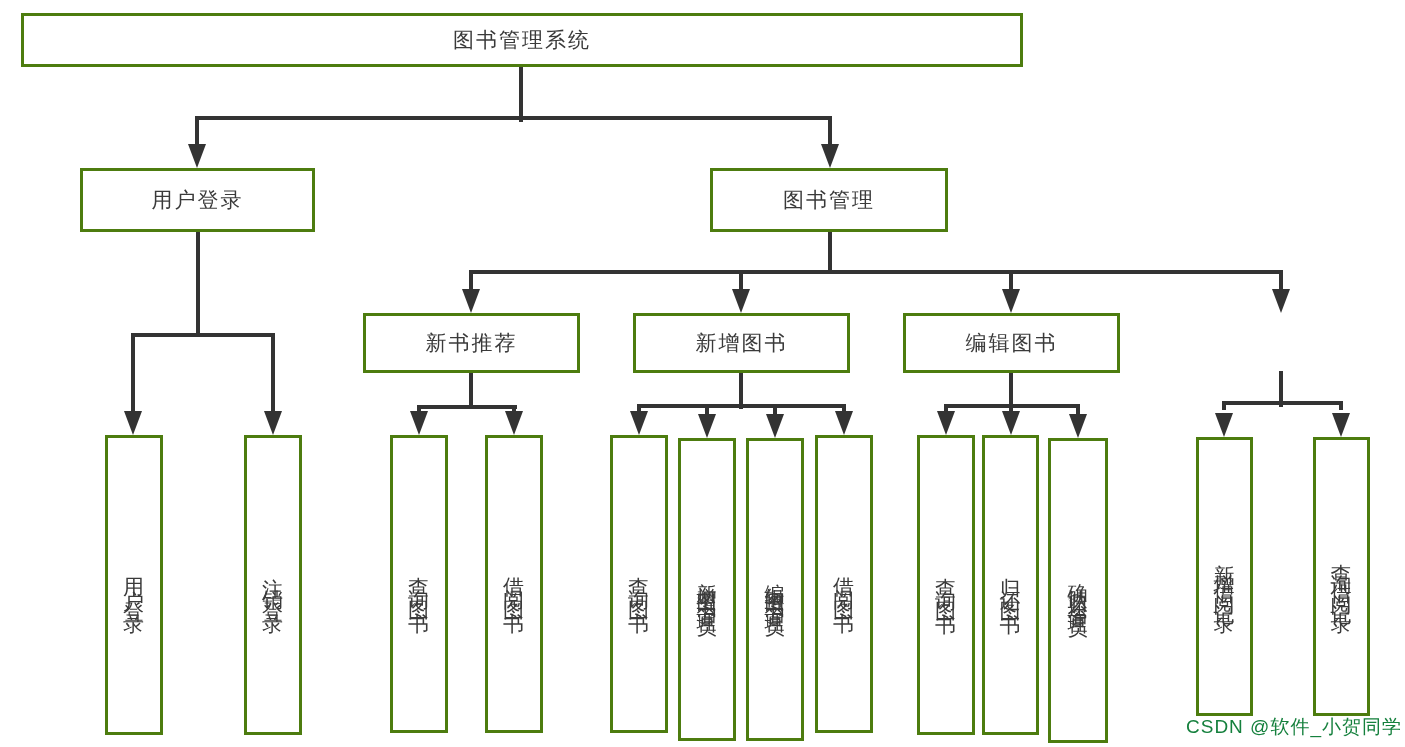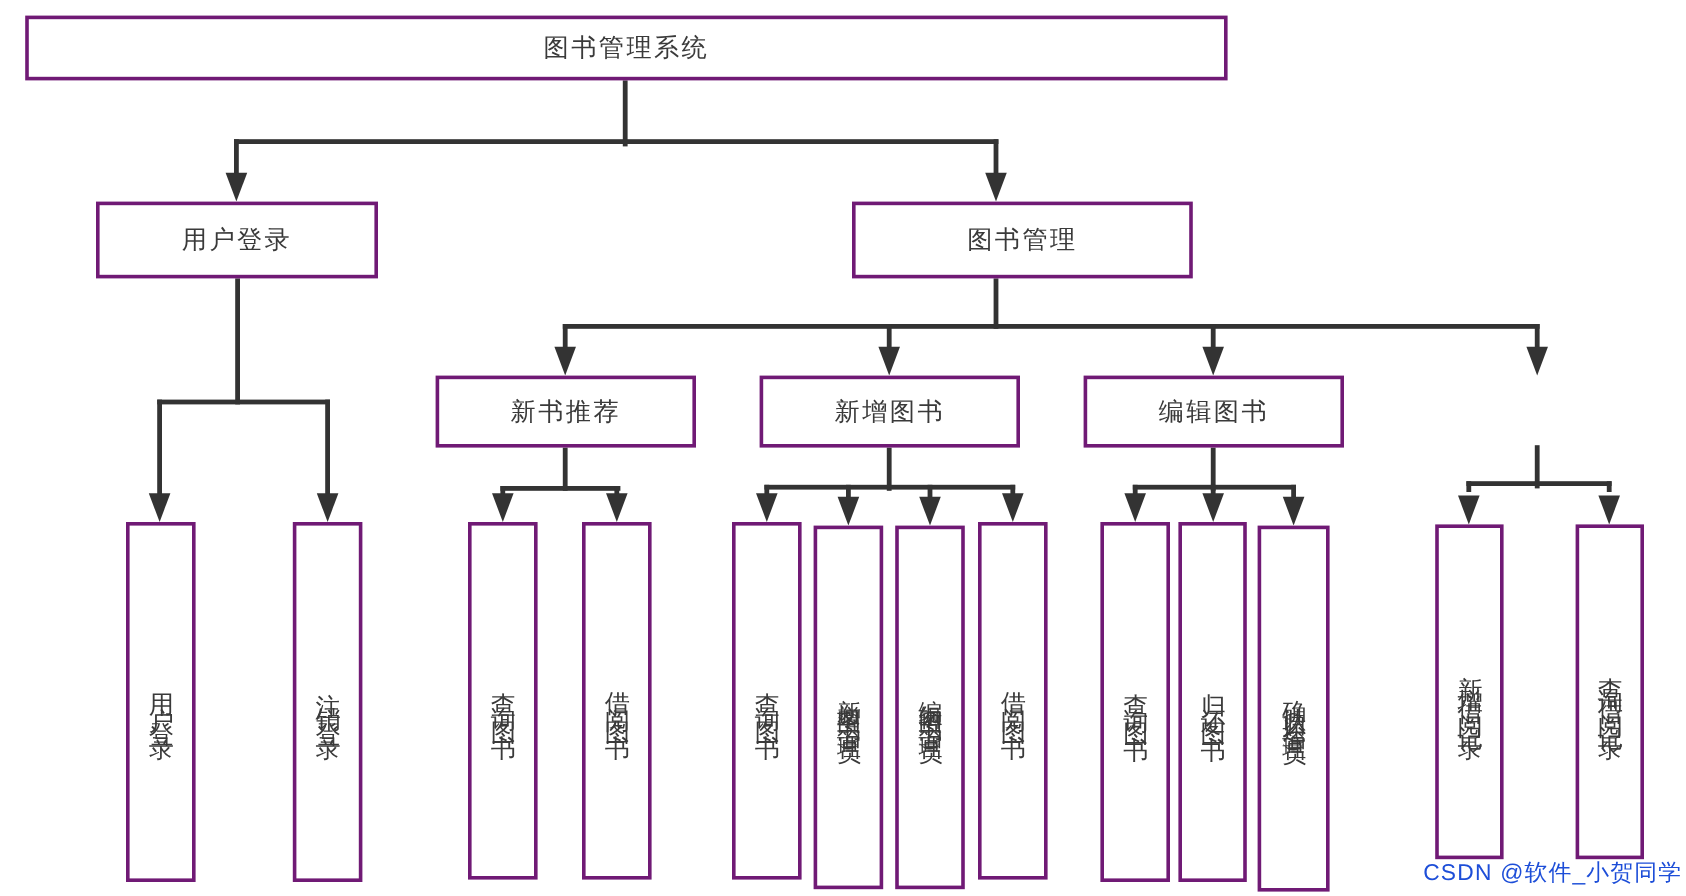--- a/index.html
+++ b/index.html
@@ -3,34 +3,34 @@
 <meta charset="utf-8">
 <style>
   html,body { margin:0; padding:0; background:#ffffff; }
   .stage {
     position:relative; width:1405px; height:747px; background:#ffffff;
     font-family:"Liberation Sans", sans-serif; color:#3a3a3a; overflow:hidden;
   }
   
   .box {
     position:absolute; box-sizing:border-box; background:#ffffff;
-    border:3px solid #701a75; display:flex; align-items:center; justify-content:center;
+    border:3px solid #4d7c0f; display:flex; align-items:center; justify-content:center;
     font-size:21px; letter-spacing:2px; z-index:2; white-space:nowrap;
   }
   .vbox { letter-spacing:0; }
   .vbox span {
     writing-mode:vertical-rl; text-orientation:mixed;
     letter-spacing:12px; font-size:21px; line-height:1;
   }
   .vbox.ls-m span { letter-spacing:10px; }
   .vbox.ls-t span { letter-spacing:5px; font-size:20px; }
   
   .n-root { left:21px;  top:13px;  width:1002px; height:54px; }
   .n-l2a  { left:80px;  top:168px; width:235px; height:64px; }
-  .n-l2b  { left:710px; top:168px; width:284px; height:64px; }
+  .n-l2b  { left:710px; top:168px; width:238px; height:64px; }
   .n-l3a  { left:363px; top:313px; width:217px; height:60px; }
   .n-l3b  { left:633px; top:313px; width:217px; height:60px; }
   .n-l3c  { left:903px; top:313px; width:217px; height:60px; }
   .n-l3d  { left:1172px;top:313px; width:216px; height:60px; }
   .g1b1 { left:105px;  top:435px; width:58px; height:300px; }
   .g1b2 { left:244px;  top:435px; width:58px; height:300px; }
   .g2b1 { left:390px;  top:435px; width:58px; height:298px; }
   .g2b2 { left:485px;  top:435px; width:58px; height:298px; }
   .g3b1 { left:610px;  top:435px; width:58px; height:298px; }
   .g3b2 { left:678px;  top:438px; width:58px; height:303px; }
@@ -94,21 +94,21 @@
   .ar-g4b3 { left:1069px; top:414px; }
   .cv-g5drop { left:1279px; top:371px; width:4px; height:36px; }
   .ch-g5     { left:1222px; top:401px; width:121px; height:4px; }
   .st-g5s1 { left:1222px; top:401px; width:4px; height:9px; }
   .st-g5s2 { left:1339px; top:401px; width:4px; height:9px; }
   .ar-g5b1 { left:1215px; top:413px; }
   .ar-g5b2 { left:1332px; top:413px; }
   
   .watermark {
     position:absolute; left:1186px; top:714px; z-index:5;
-    font-size:19px; color:#1d4ed8; letter-spacing:1px; white-space:nowrap;
+    font-size:19px; color:#15803d; letter-spacing:1px; white-space:nowrap;
   }
 </style>
 </head>
 <body>
 
 <div class="stage">
 
   <div class="ln cv-root"></div>
   <div class="ln ch-split1"></div>
   <div class="ln st-l2a"></div>

